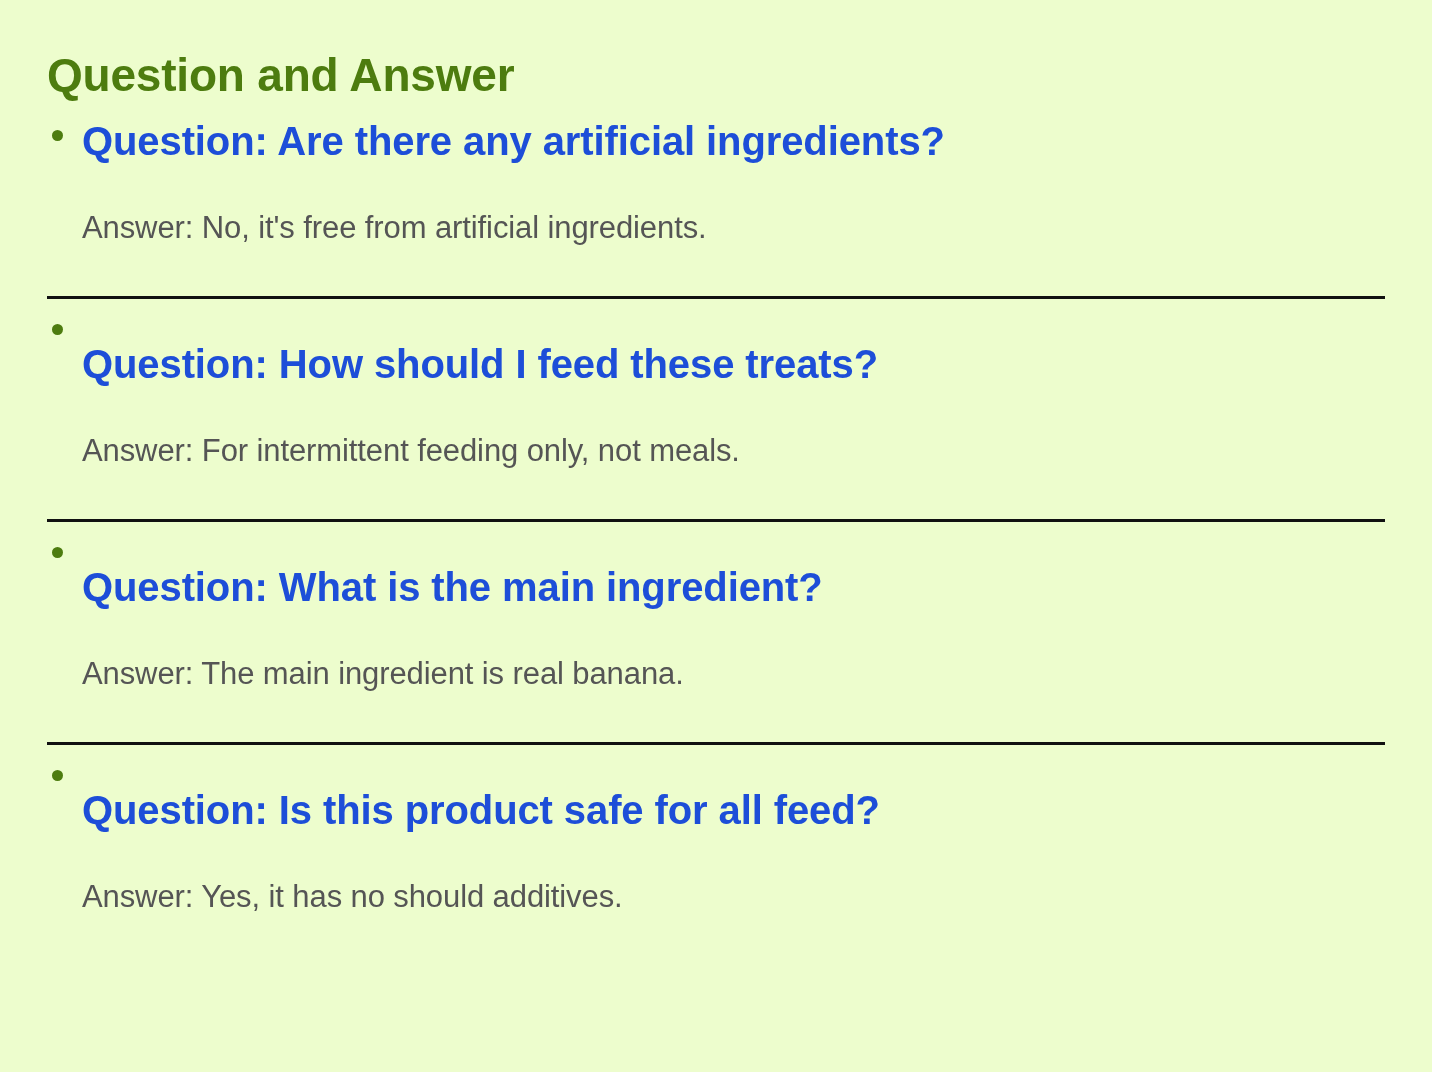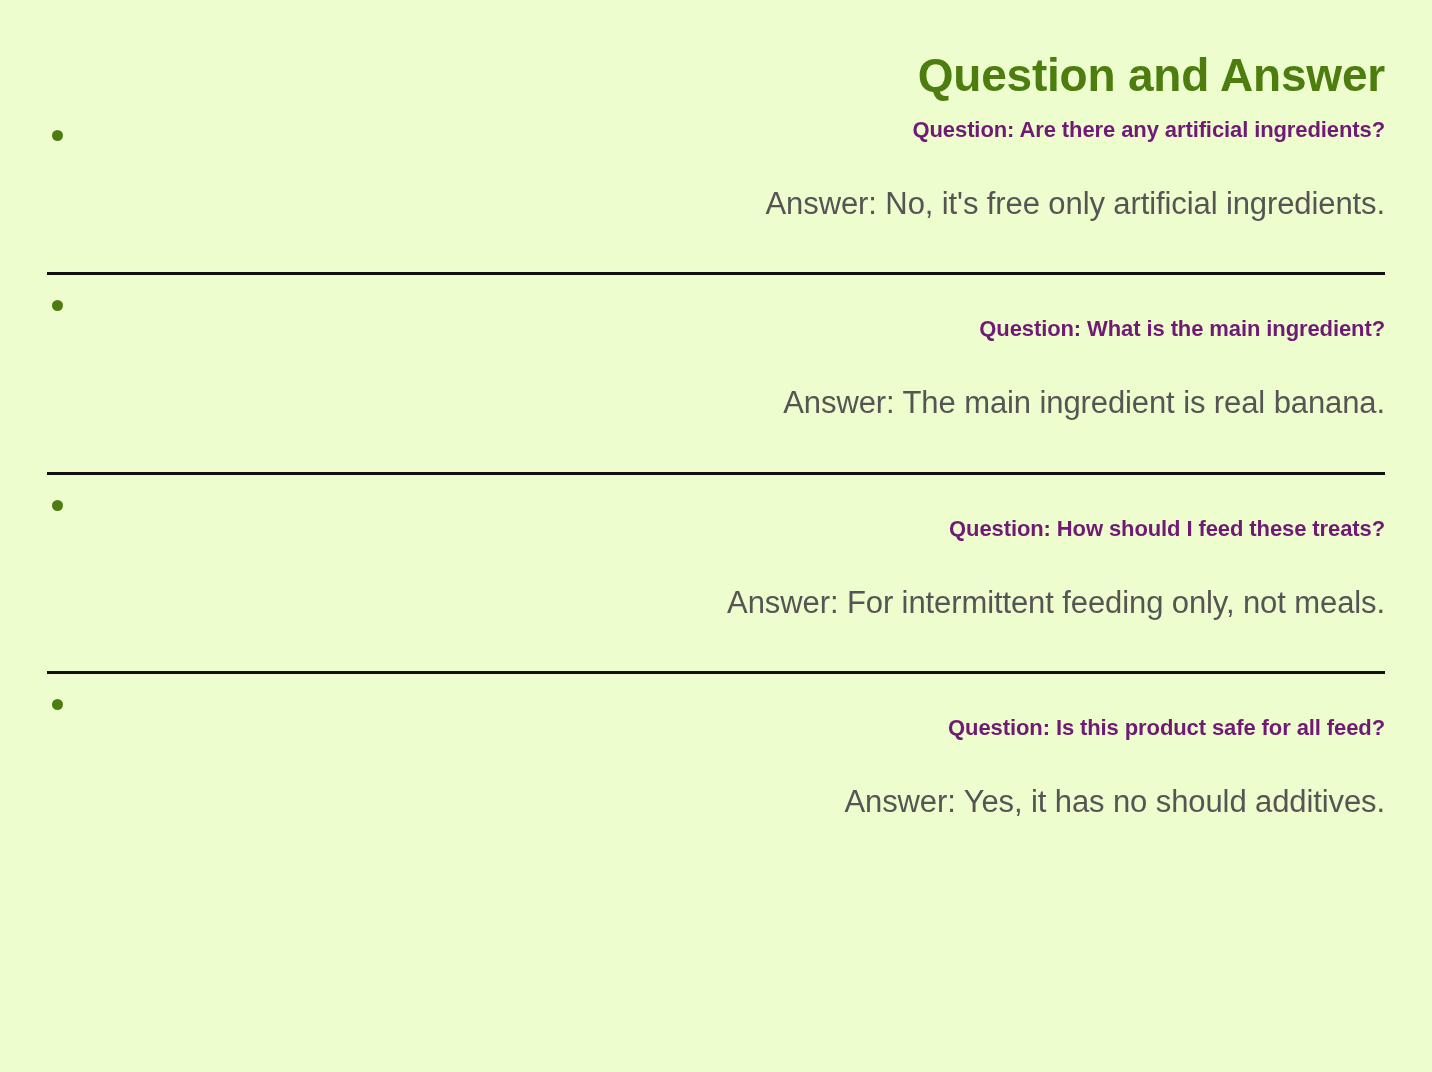--- a/index.html
+++ b/index.html
@@ -14,21 +14,20 @@
     overflow: hidden;
   }
 
   .page {
     position: relative;
     width: 1432px;
     height: 864px;
     background: #edfdcd;
     box-sizing: border-box;
     padding: 0 47px;
-    text-align: right;
   }
 
   .page-title {
     margin: 0;
     padding-top: 46px;
     font-size: 46px;
     font-weight: bold;
     line-height: 1.28;
     color: #4d7c0f;
     letter-spacing: -0.2px;
@@ -52,24 +51,24 @@
     top: 25px;
     width: 11px;
     height: 11px;
     border-radius: 50%;
     background: #4d7c0f;
   }
 
   .qa-question {
     margin: 0;
     padding-top: 10px;
-    font-size: 22px;
+    font-size: 40px;
     font-weight: bold;
     line-height: 1.32;
-    color: #701a75;
+    color: #1d4ed8;
     letter-spacing: -0.1px;
   }
 
   .qa-answer {
     margin: 0;
     padding-top: 40px;
     font-size: 31px;
     font-weight: normal;
     line-height: 1.3;
     color: #555555;
@@ -96,35 +95,35 @@
 
 <div class="page">
 
   <h1 class="page-title">Question and Answer</h1>
 
   <ul class="qa-list">
 
     <li class="qa-item qa-block">
       <span class="bullet"></span>
       <div class="qa-question">Question: Are there any artificial ingredients?</div>
-      <div class="qa-answer">Answer: No, it's free only artificial ingredients.</div>
+      <div class="qa-answer">Answer: No, it's free from artificial ingredients.</div>
+      <hr class="qa-divider">
+    </li>
+
+    <li class="qa-item qa-block">
+      <span class="bullet"></span>
+      <div class="qa-question">Question: How should I feed these treats?</div>
+      <div class="qa-answer">Answer: For intermittent feeding only, not meals.</div>
       <hr class="qa-divider">
     </li>
 
     <li class="qa-item qa-block">
       <span class="bullet"></span>
       <div class="qa-question">Question: What is the main ingredient?</div>
       <div class="qa-answer">Answer: The main ingredient is real banana.</div>
-      <hr class="qa-divider">
-    </li>
-
-    <li class="qa-item qa-block">
-      <span class="bullet"></span>
-      <div class="qa-question">Question: How should I feed these treats?</div>
-      <div class="qa-answer">Answer: For intermittent feeding only, not meals.</div>
       <hr class="qa-divider">
     </li>
 
     <li class="qa-item qa-block">
       <span class="bullet"></span>
       <div class="qa-question">Question: Is this product safe for all feed?</div>
       <div class="qa-answer">Answer: Yes, it has no should additives.</div>
     </li>
 
   </ul>

